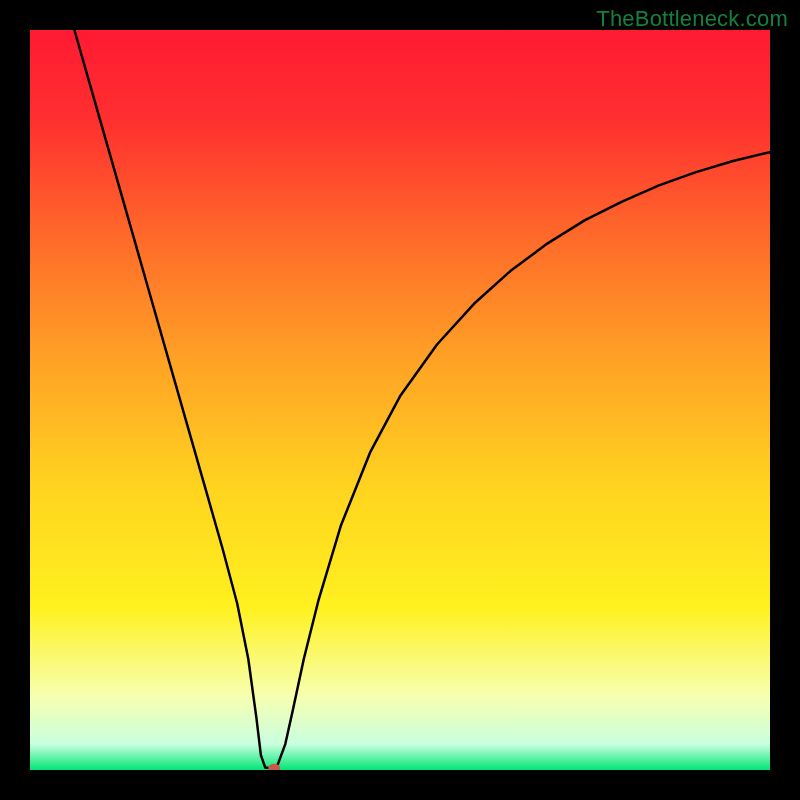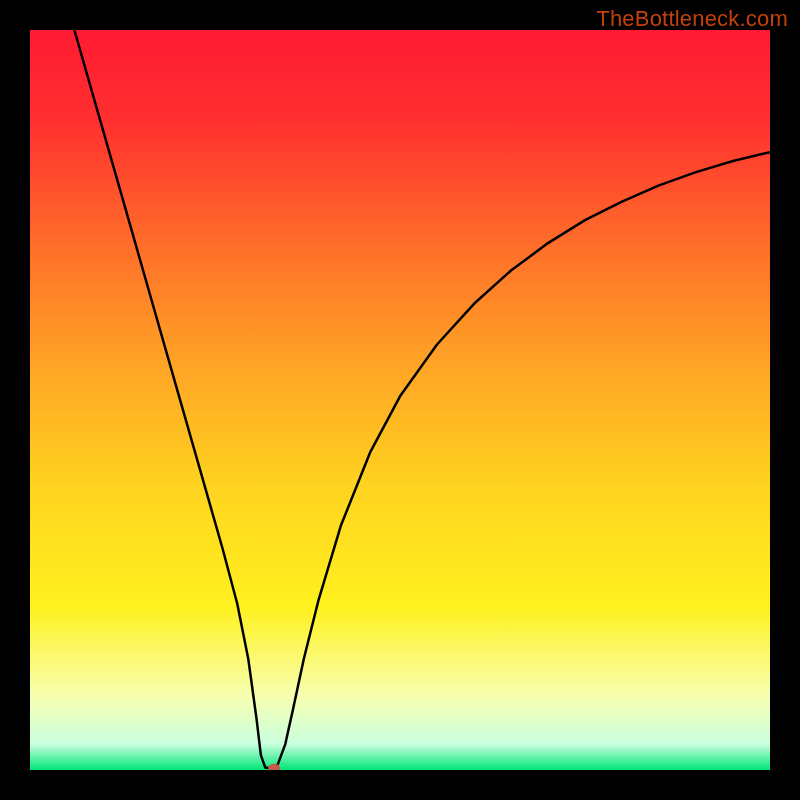--- a/index.html
+++ b/index.html
@@ -27,21 +27,21 @@
     height: 740px;
     overflow: hidden;
   }
   .plot-area svg {
     display: block;
   }
   .watermark {
     position: absolute;
     top: 6px;
     right: 12px;
-    color: #c2410c;
+    color: #15803d;
     font-size: 22px;
     letter-spacing: 0.2px;
     font-weight: 400;
     user-select: none;
   }
 </style>
 </head>
 <body>
 
 <div class="frame">

